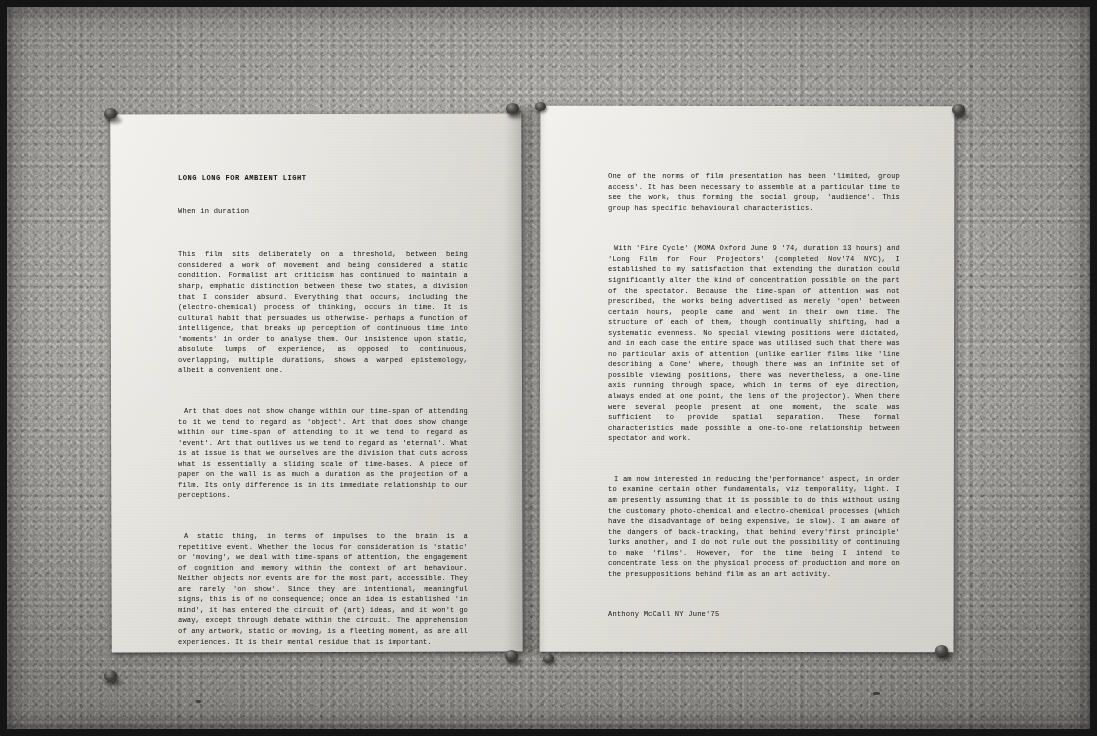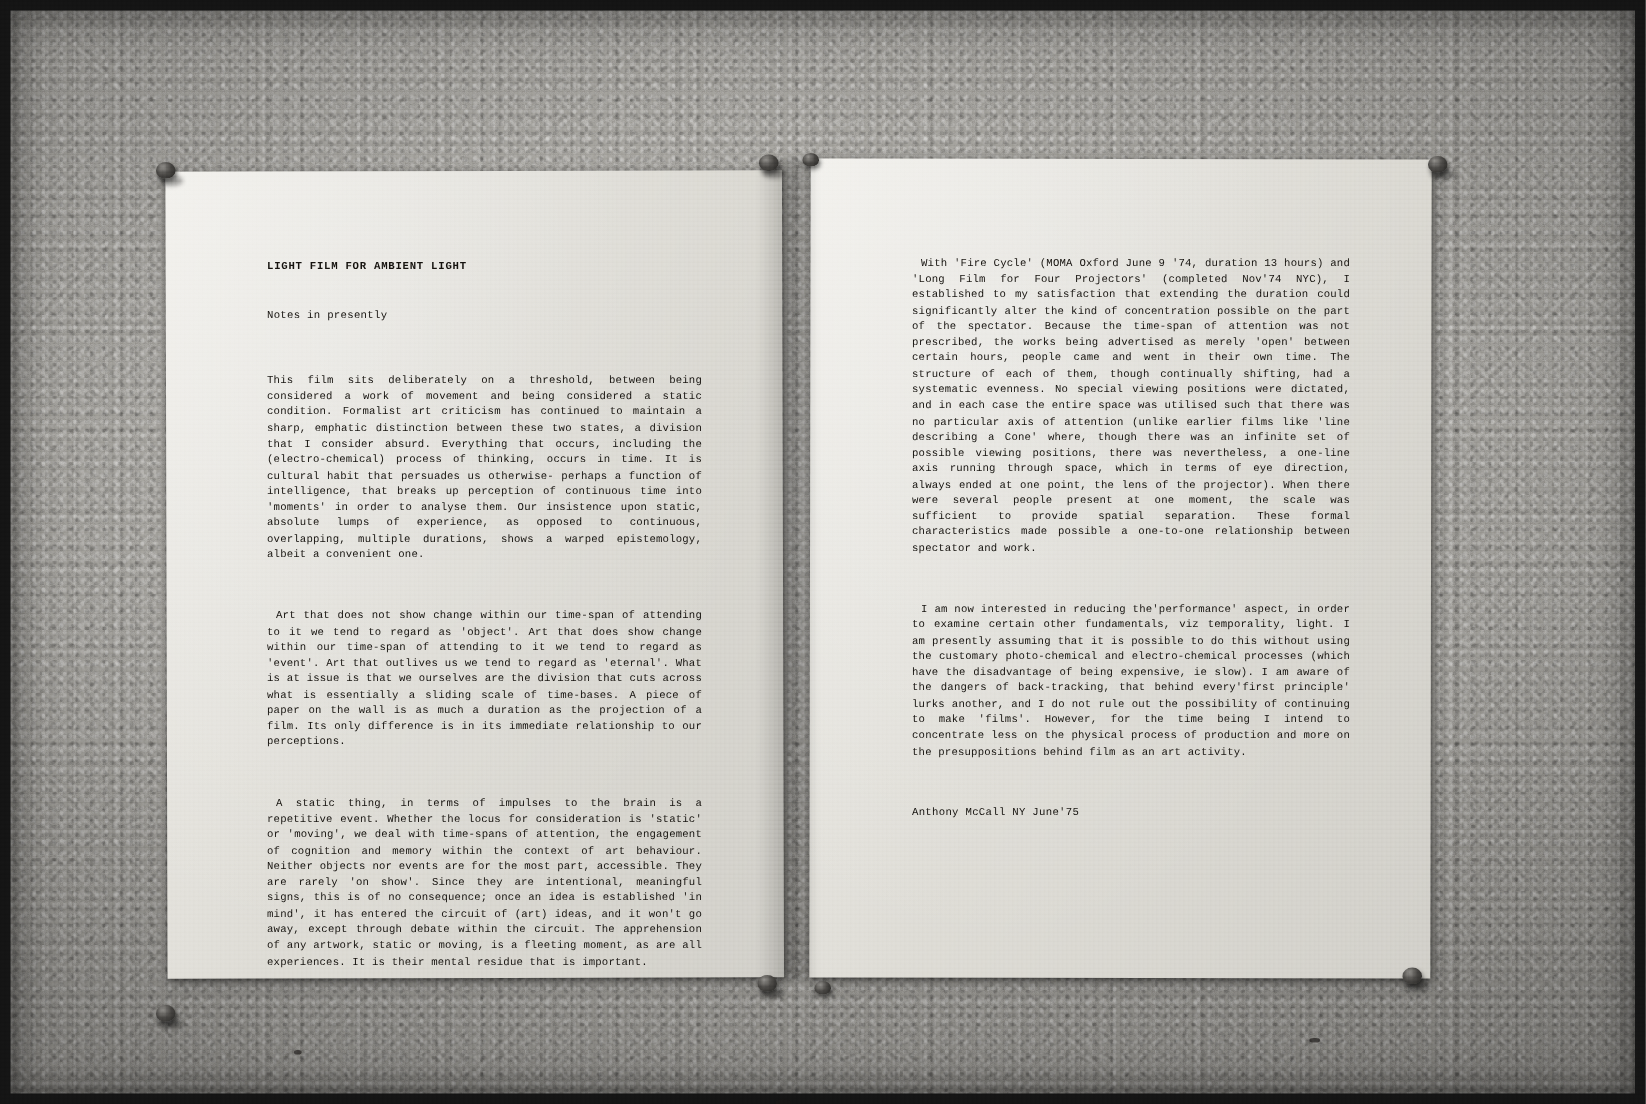--- a/index.html
+++ b/index.html
@@ -177,29 +177,30 @@
   <div id="wall-shade"></div>
 
   <div class="speck" style="left:517px; top:733px; width:10px; height:4px;"></div>
   <div class="speck" style="left:873px; top:692px; width:7px; height:3px;"></div>
   <div class="speck" style="left:196px; top:700px; width:5px; height:3px;"></div>
 
   <div id="gutter-shadow" class="edge-shadow"></div>
 
   <div id="sheet-left" class="sheet"></div>
   <div id="left-text" class="page-text">
-    <div class="doc-title">LIGHT FILM FOR AMBIENT LIGHT</div>
-    <div class="doc-subtitle">Notes in presently</div>
+    <div class="doc-title">LONG LONG FOR AMBIENT LIGHT</div>
+    <div class="doc-subtitle">When in duration</div>
     <p class="para first">This film sits deliberately on a threshold, between being considered a work of movement and being considered a static condition. Formalist art criticism has continued to maintain a sharp, emphatic distinction between these two states, a division that I consider absurd. Everything that occurs, including the (electro-chemical) process of thinking, occurs in time. It is cultural habit that persuades us otherwise- perhaps a function of intelligence, that breaks up perception of continuous time into 'moments' in order to analyse them. Our insistence upon static, absolute lumps of experience, as opposed to continuous, overlapping, multiple durations, shows a warped epistemology, albeit a convenient one.</p>
     <p class="para">Art that does not show change within our time-span of attending to it we tend to regard as 'object'. Art that does show change within our time-span of attending to it we tend to regard as 'event'. Art that outlives us we tend to regard as 'eternal'. What is at issue is that we ourselves are the division that cuts across what is essentially a sliding scale of time-bases. A piece of paper on the wall is as much a duration as the projection of a film. Its only difference is in its immediate relationship to our perceptions.</p>
     <p class="para">A static thing, in terms of impulses to the brain is a repetitive event. Whether the locus for consideration is 'static' or 'moving', we deal with time-spans of attention, the engagement of cognition and memory within the context of art behaviour. Neither objects nor events are for the most part, accessible. They are rarely 'on show'. Since they are intentional, meaningful signs, this is of no consequence; once an idea is established 'in mind', it has entered the circuit of (art) ideas, and it won't go away, except through debate within the circuit. The apprehension of any artwork, static or moving, is a fleeting moment, as are all experiences. It is their mental residue that is important.</p>
   </div>
 
   <div id="sheet-right" class="sheet"></div>
   <div id="right-text" class="page-text">
+    <p class="para first">One of the norms of film presentation has been 'limited, group access'. It has been necessary to assemble at a particular time to see the work, thus forming the social group, 'audience'. This group has specific behavioural characteristics.</p>
     <p class="para">With 'Fire Cycle' (MOMA Oxford June 9 '74, duration 13 hours) and 'Long Film for Four Projectors' (completed Nov'74 NYC), I established to my satisfaction that extending the duration could significantly alter the kind of concentration possible on the part of the spectator. Because the time-span of attention was not prescribed, the works being advertised as merely 'open' between certain hours, people came and went in their own time. The structure of each of them, though continually shifting, had a systematic evenness. No special viewing positions were dictated, and in each case the entire space was utilised such that there was no particular axis of attention (unlike earlier films like 'line describing a Cone' where, though there was an infinite set of possible viewing positions, there was nevertheless, a one-line axis running through space, which in terms of eye direction, always ended at one point, the lens of the projector). When there were several people present at one moment, the scale was sufficient to provide spatial separation. These formal characteristics made possible a one-to-one relationship between spectator and work.</p>
     <p class="para">I am now interested in reducing the'performance' aspect, in order to examine certain other fundamentals, viz temporality, light. I am presently assuming that it is possible to do this without using the customary photo-chemical and electro-chemical processes (which have the disadvantage of being expensive, ie slow). I am aware of the dangers of back-tracking, that behind every'first principle' lurks another, and I do not rule out the possibility of continuing to make 'films'. However, for the time being I intend to concentrate less on the physical process of production and more on the presuppositions behind film as an art activity.</p>
     <div class="signature">Anthony McCall NY June'75</div>
   </div>
 
   <div class="pin-shadow" style="left:106px; top:117px;"></div>
   <div class="pin" style="left:104px; top:108px;"></div>
 
   <div class="pin-shadow" style="left:508px; top:112px;"></div>
   <div class="pin" style="left:506px; top:103px;"></div>

